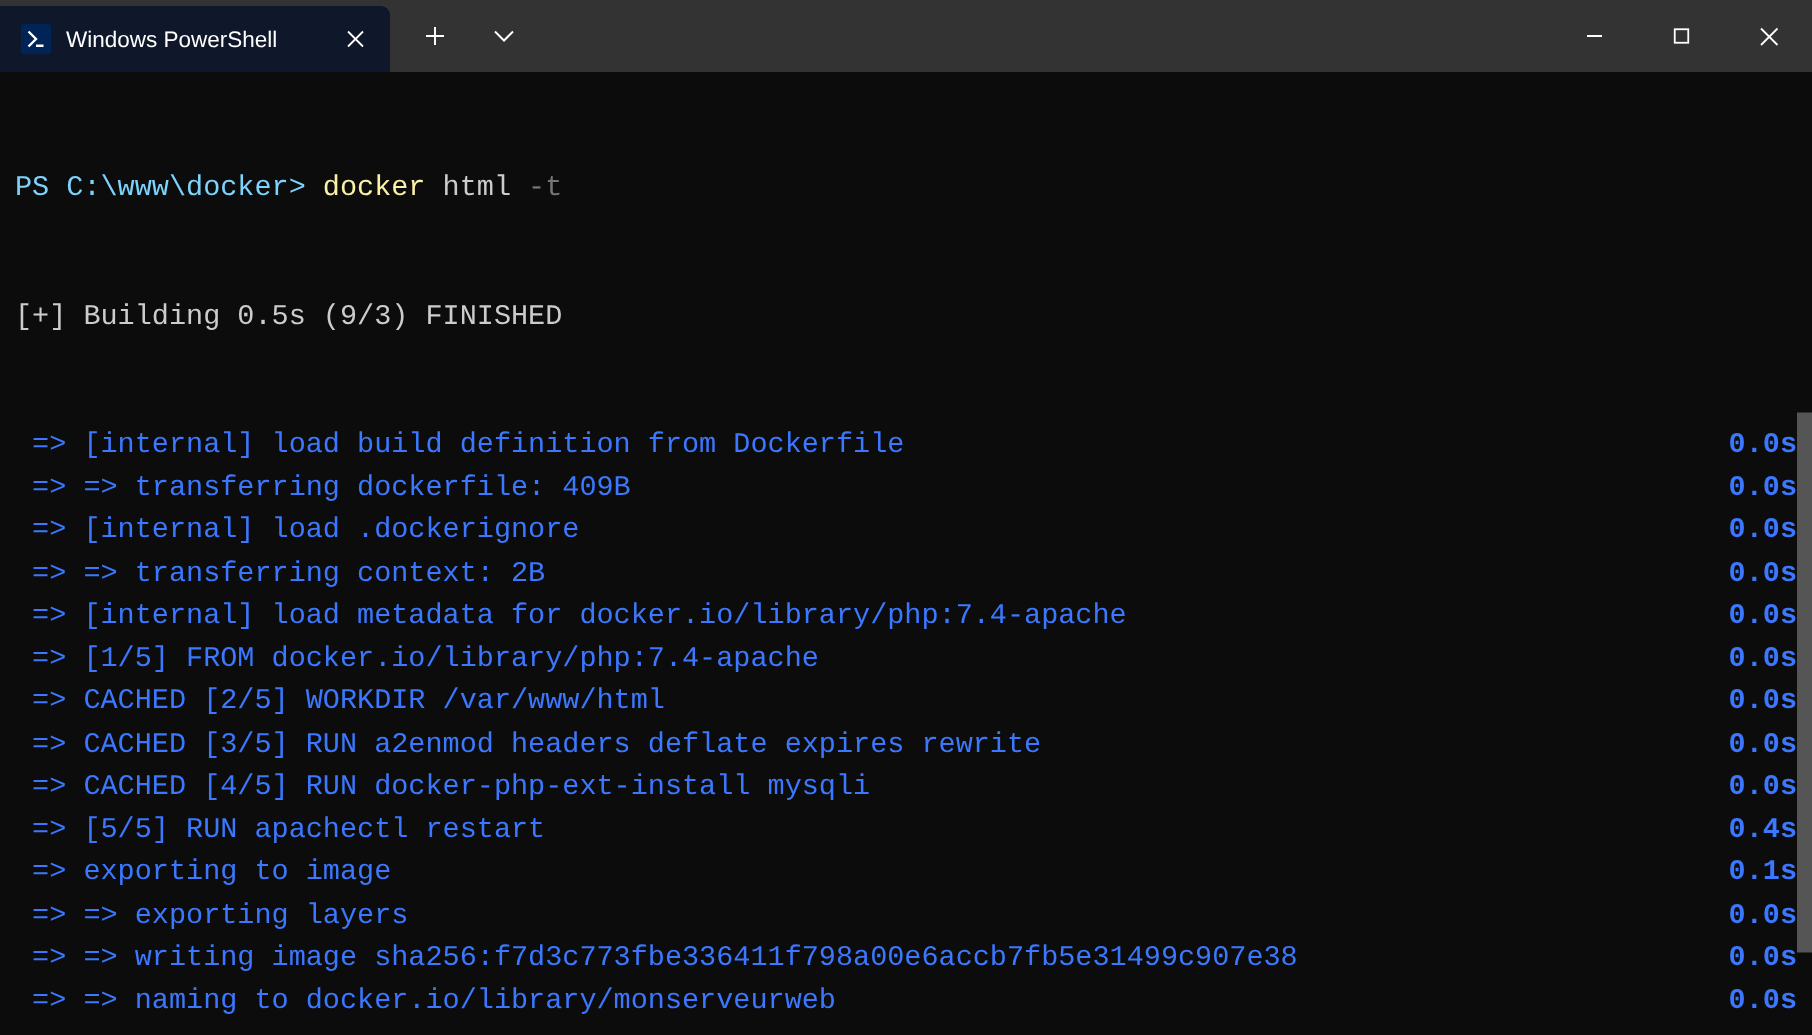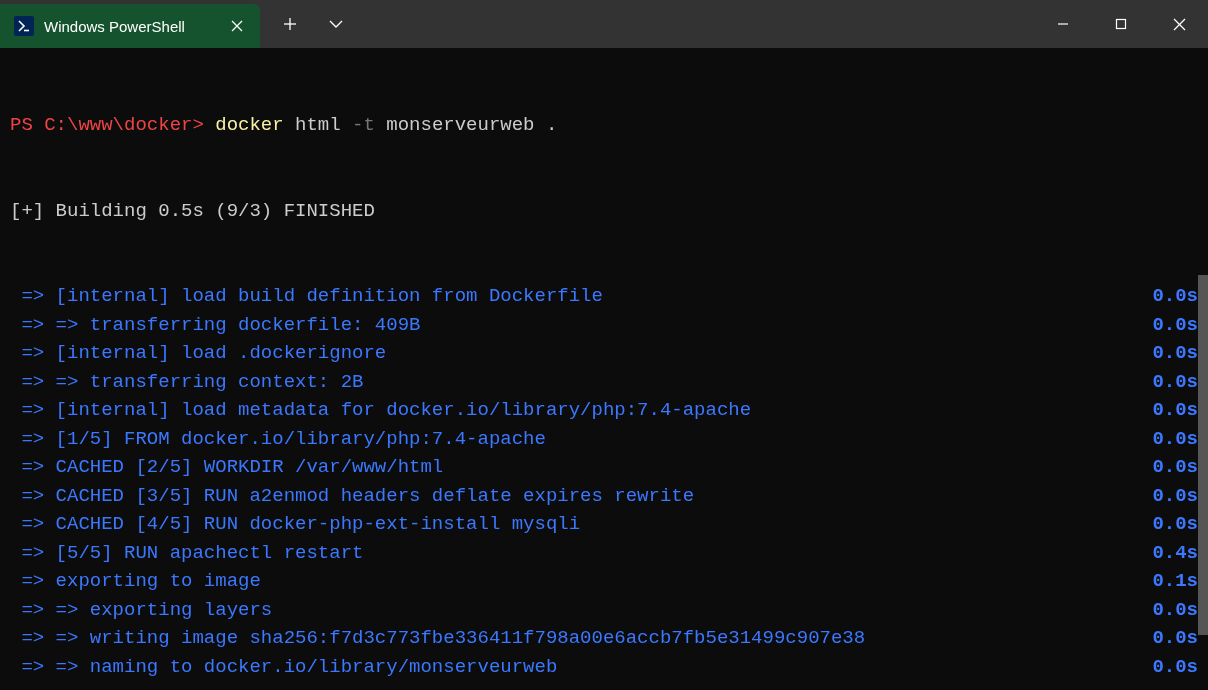--- a/index.html
+++ b/index.html
@@ -14,21 +14,21 @@
     }
     .titlebar {
       height: 48px;
       background: #333333;
       display: flex;
       align-items: stretch;
     }
     .tab {
       display: flex;
       align-items: center;
-      background: #14532d;
+      background: #0f172a;
       padding: 0 12px 0 14px;
       gap: 10px;
       min-width: 260px;
       border-top-right-radius: 6px;
       margin-top: 4px;
     }
     .tab-icon {
       width: 20px;
       height: 20px;
       background: #012456;
@@ -89,21 +89,21 @@
     .terminal {
       padding: 6px 10px 10px 10px;
       line-height: 1.5;
       white-space: pre-wrap;
       word-break: break-all;
     }
     .prompt-line {
       display: flex;
       flex-wrap: wrap;
     }
-    .prompt { color: #ef4444; }
+    .prompt { color: #7dd3fc; }
     .cmd-docker { color: #f9f1a5; }
     .cmd-rest { color: #cccccc; }
     .cmd-flag { color: #767676; }
     .status { color: #cccccc; }
     .build-line {
       display: flex;
       color: #3b78ff;
       align-items: center;
     }
     .build-text {
@@ -172,21 +172,21 @@
     <div class="win-btn">
       <svg width="13" height="13" viewBox="0 0 13 13">
         <line x1="1" y1="1" x2="12" y2="12" stroke="#ffffff" stroke-width="1.2"></line>
         <line x1="12" y1="1" x2="1" y2="12" stroke="#ffffff" stroke-width="1.2"></line>
       </svg>
     </div>
   </div>
 </div>
 
 <div class="terminal">
-  <div class="prompt-line"><span class="prompt">PS C:\www\docker&gt; </span><span class="cmd-docker">docker </span><span class="cmd-rest">html </span><span class="cmd-flag">-t </span><span class="cmd-rest">monserveurweb .</span></div>
+  <div class="prompt-line"><span class="prompt">PS C:\www\docker&gt; </span><span class="cmd-docker">docker </span><span class="cmd-rest">html </span><span class="cmd-flag">-t </span></div>
   <div class="status">[+] Building 0.5s (9/3) FINISHED</div>
   <div id="build-lines"><div class="build-line"><span class="build-text"> =&gt; [internal] load build definition from Dockerfile</span><span class="build-time">0.0s</span></div><div class="build-line"><span class="build-text"> =&gt; =&gt; transferring dockerfile: 409B</span><span class="build-time">0.0s</span></div><div class="build-line"><span class="build-text"> =&gt; [internal] load .dockerignore</span><span class="build-time">0.0s</span></div><div class="build-line"><span class="build-text"> =&gt; =&gt; transferring context: 2B</span><span class="build-time">0.0s</span></div><div class="build-line"><span class="build-text"> =&gt; [internal] load metadata for docker.io/library/php:7.4-apache</span><span class="build-time">0.0s</span></div><div class="build-line"><span class="build-text"> =&gt; [1/5] FROM docker.io/library/php:7.4-apache</span><span class="build-time">0.0s</span></div><div class="build-line"><span class="build-text"> =&gt; CACHED [2/5] WORKDIR /var/www/html</span><span class="build-time">0.0s</span></div><div class="build-line"><span class="build-text"> =&gt; CACHED [3/5] RUN a2enmod headers deflate expires rewrite</span><span class="build-time">0.0s</span></div><div class="build-line"><span class="build-text"> =&gt; CACHED [4/5] RUN docker-php-ext-install mysqli</span><span class="build-time">0.0s</span></div><div class="build-line"><span class="build-text"> =&gt; [5/5] RUN apachectl restart</span><span class="build-time">0.4s</span></div><div class="build-line"><span class="build-text"> =&gt; exporting to image</span><span class="build-time">0.1s</span></div><div class="build-line"><span class="build-text"> =&gt; =&gt; exporting layers</span><span class="build-time">0.0s</span></div><div class="build-line"><span class="build-text"> =&gt; =&gt; writing image sha256:f7d3c773fbe336411f798a00e6accb7fb5e31499c907e38</span><span class="build-time">0.0s</span></div><div class="build-line"><span class="build-text"> =&gt; =&gt; naming to docker.io/library/monserveurweb</span><span class="build-time">0.0s</span></div></div>
   
   
   
 </div>
 
 <div class="scrollbar" style="top:275px;height:360px;"></div>
 
 </body></html>

